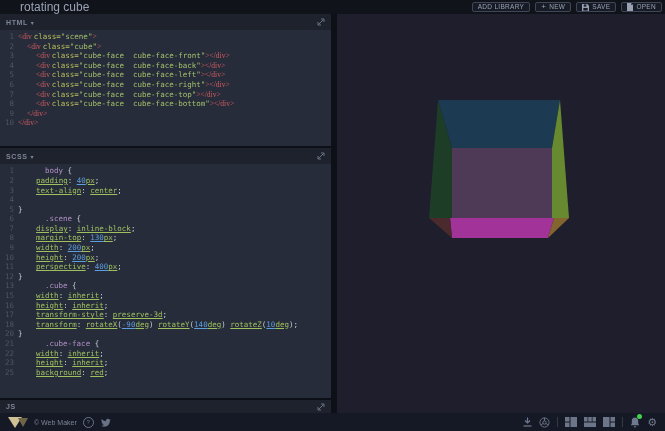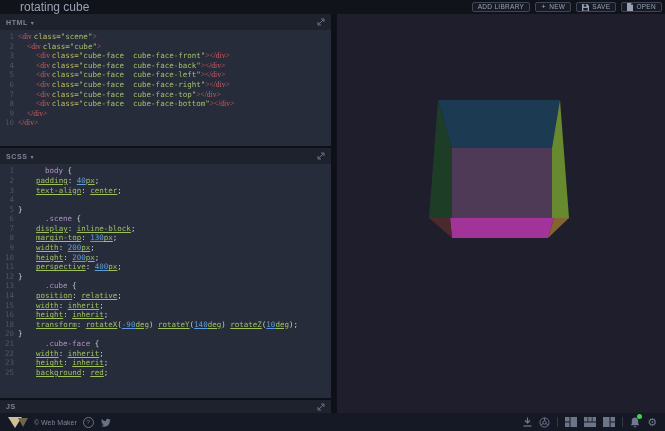--- a/index.html
+++ b/index.html
@@ -225,30 +225,30 @@
             </div>
             <div class="cl">
               <span class="ln">12</span>
               <span class="lc"><span class="tk-pun">}</span></span>
             </div>
             <div class="cl">
               <span class="ln">13</span>
               <span class="lc"><span class="tk-sel">.cube</span><span class="tk-pun"> {</span></span>
             </div>
             <div class="cl">
-              <span class="ln">14</span>
-              <span class="lc"><span class="tk-pln">    </span><span class="tk-prop">position</span><span class="tk-pun">: </span><span class="tk-val">relative</span><span class="tk-pun">;</span></span>
-            </div>
-            <div class="cl">
               <span class="ln">15</span>
               <span class="lc"><span class="tk-pln">    </span><span class="tk-prop">width</span><span class="tk-pun">: </span><span class="tk-val">inherit</span><span class="tk-pun">;</span></span>
             </div>
             <div class="cl">
               <span class="ln">16</span>
               <span class="lc"><span class="tk-pln">    </span><span class="tk-prop">height</span><span class="tk-pun">: </span><span class="tk-val">inherit</span><span class="tk-pun">;</span></span>
+            </div>
+            <div class="cl">
+              <span class="ln">17</span>
+              <span class="lc"><span class="tk-pln">    </span><span class="tk-prop">transform-style</span><span class="tk-pun">: </span><span class="tk-val">preserve-3d</span><span class="tk-pun">;</span></span>
             </div>
             <div class="cl">
               <span class="ln">18</span>
               <span class="lc"><span class="tk-pln">    </span><span class="tk-prop">transform</span><span class="tk-pun">: </span><span class="tk-fn">rotateX</span><span class="tk-pun">(</span><span class="tk-num">-90</span><span class="tk-unit">deg</span><span class="tk-pun">) </span><span class="tk-fn">rotateY</span><span class="tk-pun">(</span><span class="tk-num">140</span><span class="tk-unit">deg</span><span class="tk-pun">) </span><span class="tk-fn">rotateZ</span><span class="tk-pun">(</span><span class="tk-num">10</span><span class="tk-unit">deg</span><span class="tk-pun">);</span></span>
             </div>
             <div class="cl">
               <span class="ln">20</span>
               <span class="lc"><span class="tk-pun">}</span></span>
             </div>
             <div class="cl">

